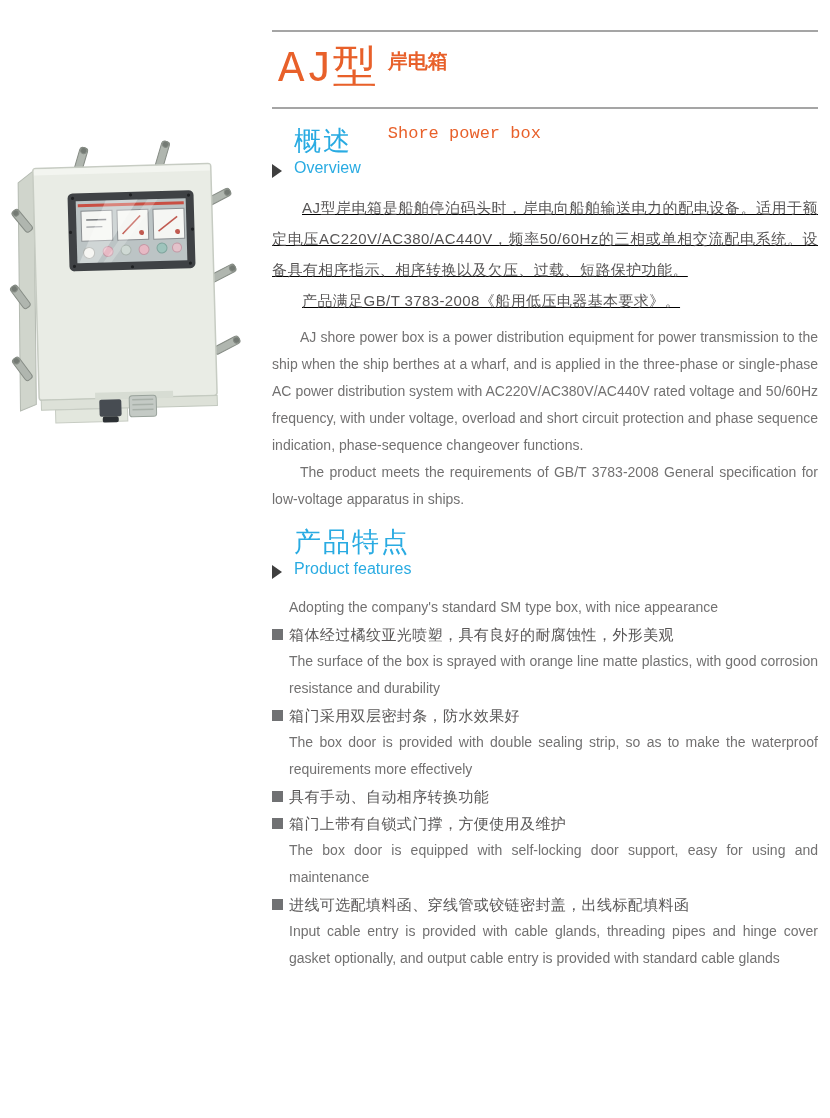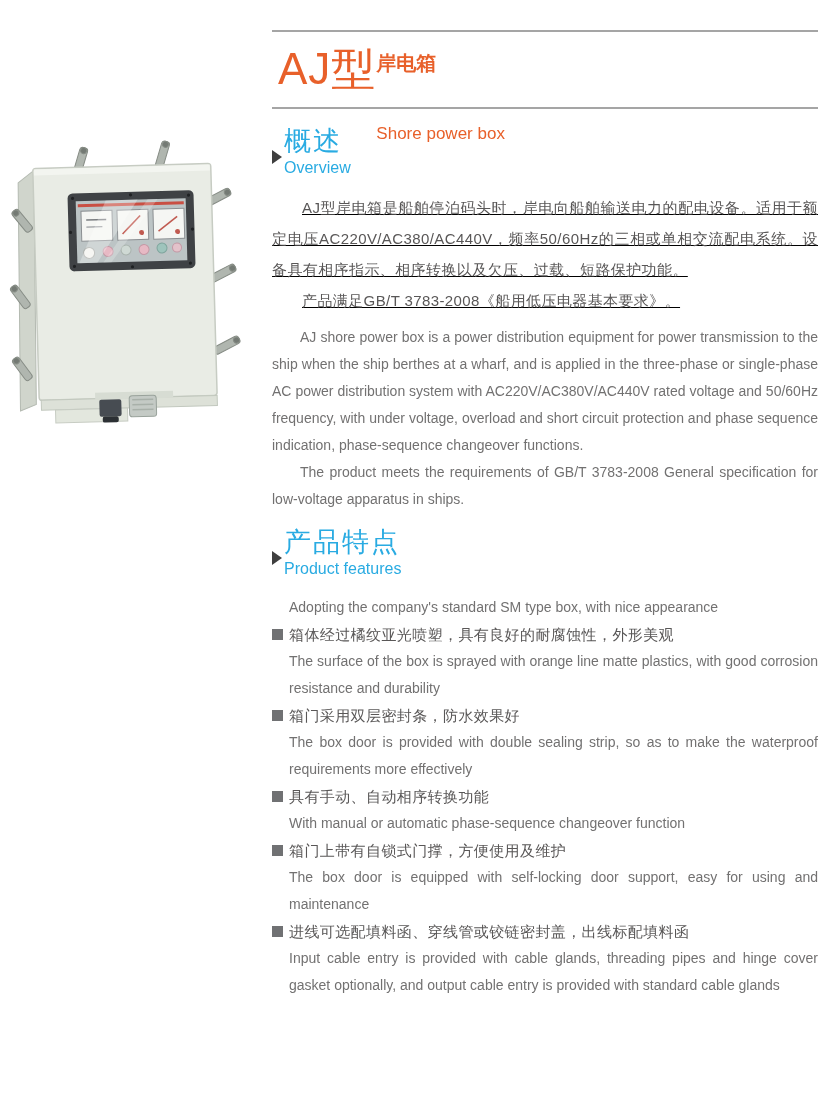--- a/index.html
+++ b/index.html
@@ -4,34 +4,34 @@
 <style>
   html,body { margin:0; padding:0; background:#ffffff; }
   body { font-family:"Liberation Sans","DejaVu Sans",sans-serif; }
   .page { position:relative; width:830px; height:1118px; background:#fff; margin:0 auto; overflow:hidden; }
 
   .rule { position:absolute; left:272px; width:546px; height:2px; background:#a5a5a5; }
   .rule-top { top:30px; }
   .rule-title { top:107px; }
 
   
-  .brand { position:absolute; left:278px; top:42px; display:flex; align-items:flex-start; color:#E8602A; }
+  .brand { position:absolute; left:278px; top:42px; display:flex; align-items:flex-start; gap:10px; color:#E8602A;font-family:Liberation Mono, monospace; }
   .brand-model { font-size:44px; line-height:54px; letter-spacing:1px; font-weight:500; }
   .brand-sub { display:flex; flex-direction:column; margin-top:9px; }
   .brand-zh { font-size:20px; font-weight:bold; line-height:24px; }
   .brand-en { font-size:17px; line-height:22px;margin-top:48px; }
 
   
   .photo { position:absolute; left:8px; top:134px; width:258px; height:320px; }
 
   
   .section { position:absolute; left:272px; width:546px; }
   .sec-overview { top:126px; }
   .sec-features { top:527px; }
-  .sec-head { display:flex; align-items:center; gap:2px; }
+  .sec-head { display:flex; align-items:flex-end; gap:12px; }
   .tri { width:0; height:0; border-left:10px solid #3f3f3f; border-top:7px solid transparent; border-bottom:7px solid transparent; margin-top:9px; flex:none; }
   .sec-titles { display:flex; flex-direction:column; }
   .sec-zh { color:#29ABE2; font-size:27px; line-height:31px; letter-spacing:2px; }
   .sec-en { color:#29ABE2; font-size:16px; line-height:20px; margin-top:1px; }
 
   .zh-wrap { margin-top:14px;text-decoration:underline; }
   .zh-para { color:#595757; font-size:15px; line-height:31px; text-align:justify; text-indent:2em; margin:0; letter-spacing:0.4px; }
   .en-wrap { margin-top:8px; }
   .en-para { color:#727171; font-size:14px; line-height:27px; text-align:justify; text-indent:2em; margin:0; }
 
@@ -214,21 +214,20 @@
             <span class="sq"></span>
             <span>箱门采用双层密封条，防水效果好</span>
           </div>
         <div class="f-en">The box door is provided with double sealing strip, so as to make the waterproof requirements more effectively</div>
       </li>
       <li class="feature">
         <div class="f-zh">
             <span class="sq"></span>
             <span>具有手动、自动相序转换功能</span>
           </div>
-        <div class="f-en">With manual or automatic phase-sequence changeover function</div>
       </li>
       <li class="feature">
         <div class="f-zh">
             <span class="sq"></span>
             <span>箱门上带有自锁式门撑，方便使用及维护</span>
           </div>
         <div class="f-en">The box door is equipped with self-locking door support, easy for using and maintenance</div>
       </li>
       <li class="feature">
         <div class="f-zh">

